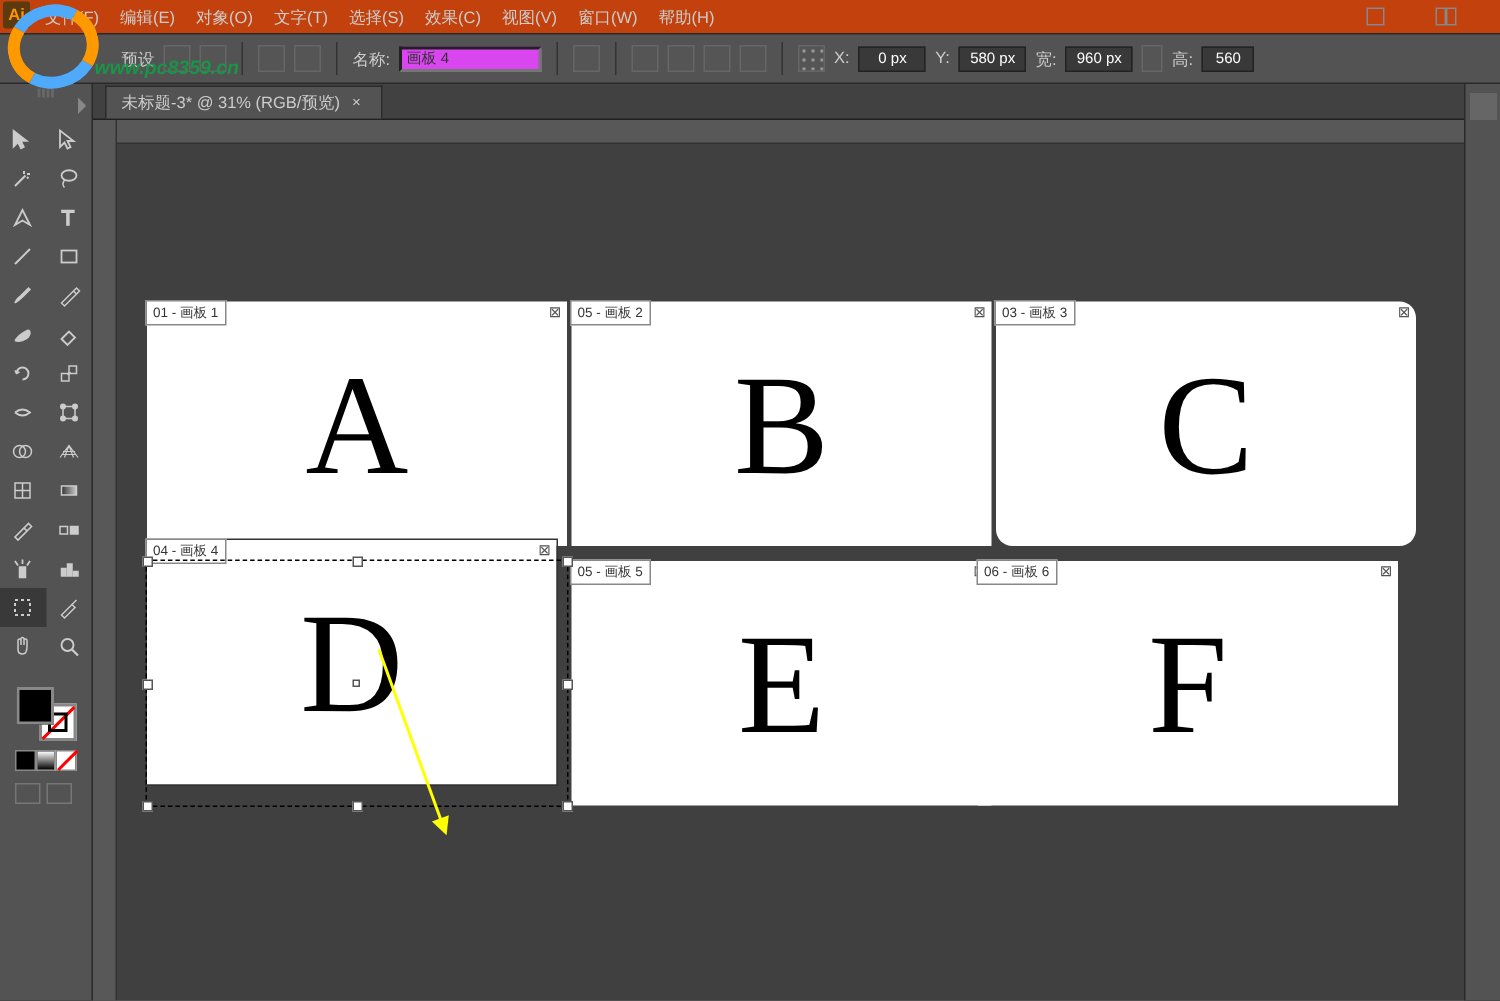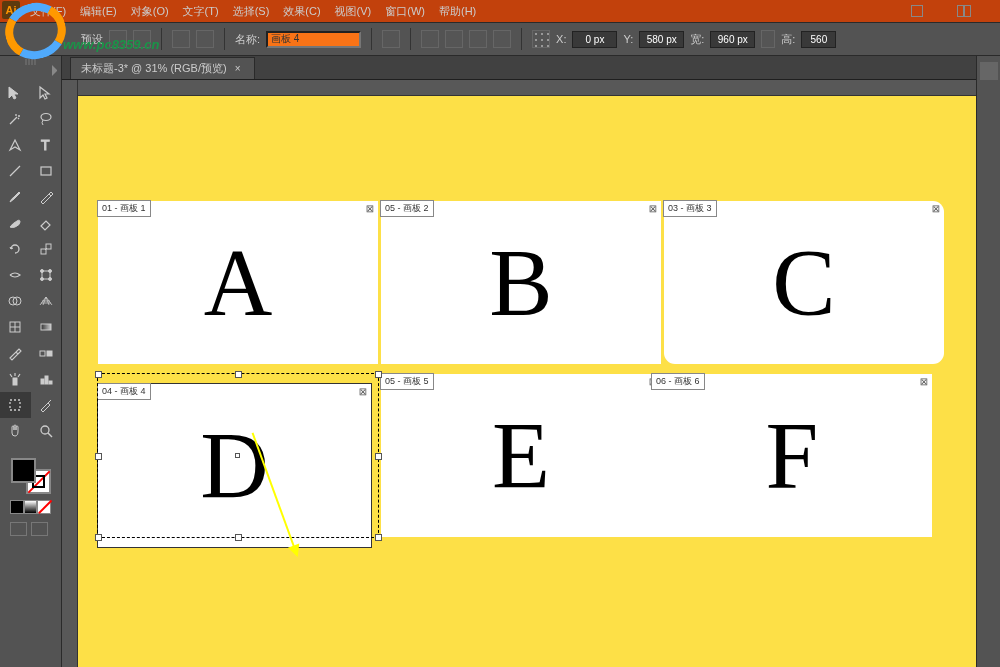--- a/index.html
+++ b/index.html
@@ -15,21 +15,21 @@
     .watermark .logo { display: inline-block; width: 50px; height: 45px; position: relative; }
     .watermark .logo::before { content: ""; position: absolute; width: 45px; height: 40px; border: 8px solid; border-color: #50aafc #f90 #50aafc #f90; border-radius: 50%; transform: rotate(-15deg); }
     .watermark .text { color: #f39800; font-family: "SimHei"; letter-spacing: 1px; }
     .watermark .url { position: absolute; top: 34px; left: 58px; font-size: 13px; color: #1a9448; font-style: italic; font-family: Arial; }
     
     .options-bar { height: 34px; background: #535353; border-top: 1px solid #2a2a2a; border-bottom: 1px solid #2a2a2a; display: flex; align-items: center; padding: 0 20px; font-size: 11px; color: #ccc; gap: 6px; }
     .options-bar .label { color: #ccc; }
     .options-bar .field { background: #393939; border: 1px solid #222; padding: 2px 5px; color: #fff; font-size: 11px; height: 19px; display: flex; align-items: center; }
     .options-bar .dropdown { width: 170px; justify-content: space-between; }
     .options-bar .ico { width: 18px; height: 18px; display: inline-block; background: #555; border: 1px solid #666; }
-    .options-bar .name-field { background: #f97316; color: #333; width: 95px; height: 17px; font-size: 10px; padding: 1px 3px; }
+    .options-bar .name-field { background: #d946ef; color: #333; width: 95px; height: 17px; font-size: 10px; padding: 1px 3px; }
     .options-bar .num-field { background: #393939; border: 1px solid #222; color: #fff; width: 45px; height: 17px; font-size: 10px; padding: 1px 3px; text-align: center; }
     .options-bar .sep { width: 1px; height: 22px; background: #333; margin: 0 4px; }
     
     .document-tab-bar { height: 24px; background: #414141; border-bottom: 1px solid #1f1f1f; display: flex; align-items: flex-end; padding-left: 70px; }
     .document-tab { background: #535353; color: #ccc; font-size: 11px; padding: 4px 14px 4px 10px; border: 1px solid #2a2a2a; border-bottom: none; position: relative; height: 22px; display: flex; align-items: center; }
     .document-tab .close { margin-left: 8px; font-size: 10px; }
     
     .main-area { position: absolute; left: 62px; top: 80px; right: 24px; bottom: 0; background: #808080; overflow: hidden; }
     
     .toolbox { position: absolute; left: 0; top: 56px; width: 62px; bottom: 0; background: #535353; border-right: 1px solid #2a2a2a; padding-top: 24px; }
@@ -49,21 +49,21 @@
     .swatch-stroke.none::before { content: ""; position: absolute; width: 30px; height: 2px; background: red; top: 10px; left: -4px; transform: rotate(-45deg); }
     .mini-swatches { display: flex; gap: 0px; margin-top: 6px; padding: 0 4px; }
     .mini-sw { width: 17px; height: 14px; border: 1px solid #888; }
     
     .right-panel { position: absolute; right: 0; top: 56px; width: 24px; bottom: 0; background: #535353; border-left: 1px solid #2a2a2a; }
     .right-panel .ico { width: 18px; height: 18px; margin: 6px auto; background: #666; display: block; }
     
     .rulers-h { position: absolute; left: 0; top: 0; right: 0; height: 16px; background: #585858; border-bottom: 1px solid #333; }
     .rulers-v { position: absolute; left: 0; top: 0; bottom: 0; width: 16px; background: #585858; border-right: 1px solid #333; }
     
-    .canvas-area { position: absolute; left: 16px; top: 16px; right: 0; bottom: 0; background: #fde047; }
+    .canvas-area { position: absolute; left: 16px; top: 16px; right: 0; bottom: 0; background: #404040; }
     
     .artboard { position: absolute; background: #fff; }
     .artboard .ab-label { position: absolute; top: -1px; left: -1px; background: #fff; border: 1px solid #888; font-size: 9px; padding: 1px 4px; color: #333; font-family: Arial; z-index: 5; }
     .artboard .ab-close { position: absolute; top: 2px; right: 3px; font-size: 10px; color: #555; width: 10px; height: 10px; display: flex; align-items: center; justify-content: center; z-index: 5; }
     .artboard .letter { position: absolute; top: 50%; left: 50%; transform: translate(-50%, -50%); font-family: "Times New Roman", serif; font-size: 95px; color: #000; }
     
     .artboard.selected-ab { outline: 1px solid #333; }
     .selection-marquee { position: absolute; border: 1px dashed #000; pointer-events: none; z-index: 10; }
     .sel-handle { position: absolute; width: 7px; height: 7px; background: #fff; border: 1px solid #555; z-index: 11; }
     
@@ -374,21 +374,21 @@
       <div class="artboard" style="left: 303px; top: 105px; width: 280px; height: 163px;">
         <div class="ab-label">05 - 画板 2</div>
         <div class="ab-close">⊠</div>
         <div class="letter">B</div>
       </div>
       <div class="artboard" style="left: 586px; top: 105px; width: 280px; height: 163px; border-radius: 11px;">
         <div class="ab-label">03 - 画板 3</div>
         <div class="ab-close">⊠</div>
         <div class="letter">C</div>
       </div>
-      <div class="artboard selected-ab" style="left: 20px; top: 288px; width: 273px; height: 163px;">
+      <div class="artboard selected-ab" style="left: 20px; top: 264px; width: 273px; height: 163px;">
         <div class="ab-label">04 - 画板 4</div>
         <div class="ab-close">⊠</div>
         <div class="letter">D</div>
       </div>
       <div class="selection-marquee" style="left: 19px; top: 277px; width: 282px; height: 165px;"></div>
       <div class="sel-handle" style="left: 17px; top: 275px;"></div>
       <div class="sel-handle" style="left: 157px; top: 275px;"></div>
       <div class="sel-handle" style="left: 297px; top: 275px;"></div>
       <div class="sel-handle" style="left: 17px; top: 356.5px;"></div>
       <div class="sel-handle" style="left: 157px; top: 356.5px; width: 5px; height: 5px; border-radius: 0px;"></div>

